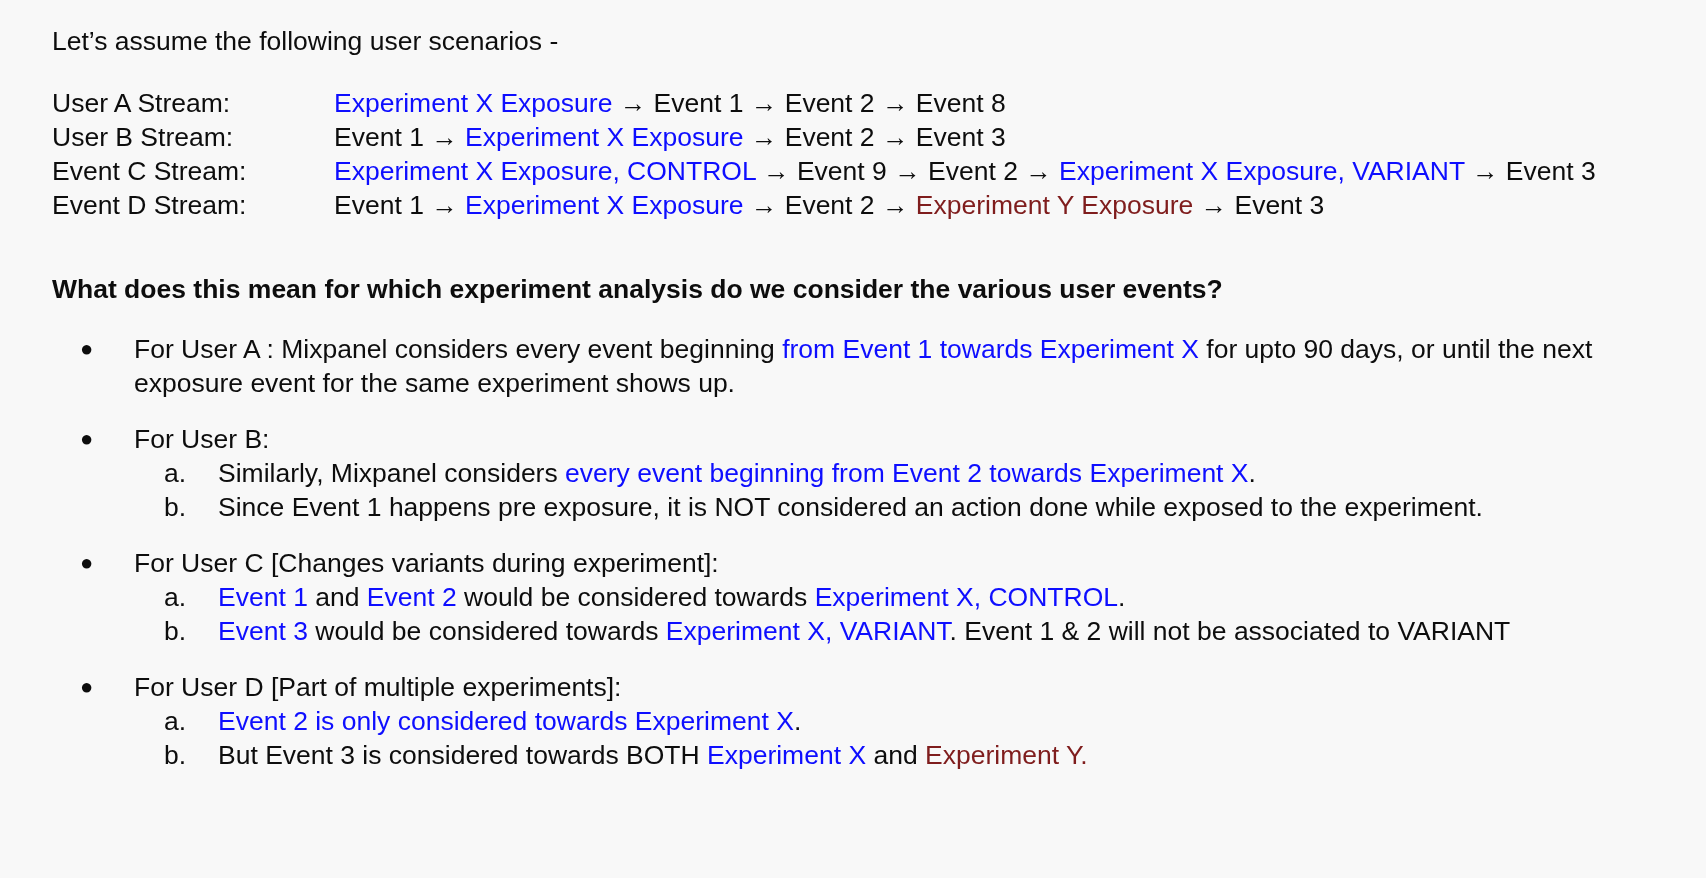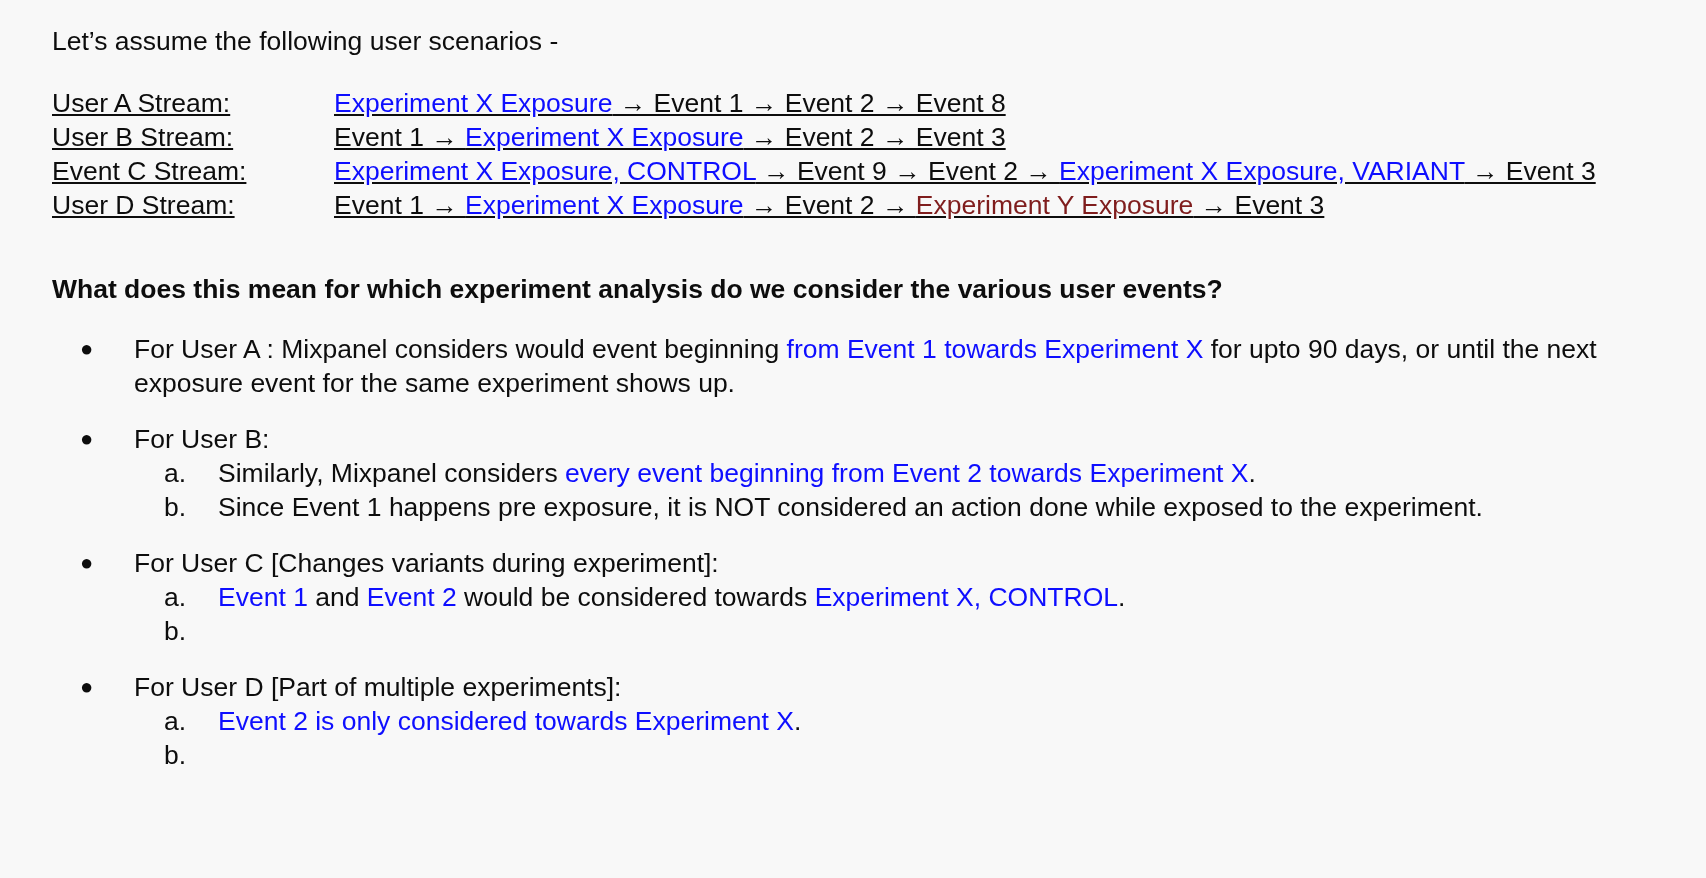--- a/index.html
+++ b/index.html
@@ -33,21 +33,20 @@
   }
 
   
   .streams {
     position: absolute;
     left: 52px;
     top: 86px;
     font-size: 26.5px;
     line-height: 34px;
     border-collapse: collapse;
-    text-decoration: underline;
   }
   .streams td {
     padding: 0;
     white-space: nowrap;
     vertical-align: top;
   }
   .streams .lbl {
     padding-right: 32px;
     width: 250px;
   }
@@ -127,33 +126,33 @@
         </tr>
         <tr>
           <td class="lbl">User B Stream:</td>
           <td class="val"><span class="black">Event 1 → </span><span class="blue">Experiment X Exposure</span><span class="black"> → Event 2 → Event 3</span></td>
         </tr>
         <tr>
           <td class="lbl">Event C Stream:</td>
           <td class="val"><span class="blue">Experiment X Exposure, CONTROL</span><span class="black"> → Event 9 → Event 2 → </span><span class="blue">Experiment X Exposure, VARIANT</span><span class="black"> → Event 3</span></td>
         </tr>
         <tr>
-          <td class="lbl">User D Stream:</td>
+          <td class="lbl">Event D Stream:</td>
           <td class="val"><span class="black">Event 1 → </span><span class="blue">Experiment X Exposure</span><span class="black"> → Event 2 → </span><span class="magenta">Experiment Y Exposure</span><span class="black"> → Event 3</span></td>
         </tr>
       </tbody>
   </table>
 
   <div class="question">What does this mean for which experiment analysis do we consider the various user events?</div>
 
   <div class="bullets">
       <div class="bullet-block">
         <div class="bullet-row">
           <span class="bullet-marker">●</span>
-          <span class="bullet-text"><span class="black">For User A : Mixpanel considers would event beginning </span><span class="blue">from Event 1 towards Experiment X</span><span class="black"> for upto 90 days, or until the next exposure event for the same experiment shows up.</span></span>
+          <span class="bullet-text"><span class="black">For User A : Mixpanel considers every event beginning </span><span class="blue">from Event 1 towards Experiment X</span><span class="black"> for upto 90 days, or until the next exposure event for the same experiment shows up.</span></span>
         </div>
       </div>
       <div class="bullet-block">
         <div class="bullet-row">
           <span class="bullet-marker">●</span>
           <span class="bullet-text"><span class="black">For User B:</span></span>
         </div>
         <div class="sub-row">
           <span class="sub-marker">a.</span>
           <span class="sub-text"><span class="black">Similarly, Mixpanel considers </span><span class="blue">every event beginning from Event 2 towards Experiment X</span><span class="black">.</span></span>
@@ -167,30 +166,32 @@
         <div class="bullet-row">
           <span class="bullet-marker">●</span>
           <span class="bullet-text"><span class="black">For User C [Changes variants during experiment]:</span></span>
         </div>
         <div class="sub-row">
           <span class="sub-marker">a.</span>
           <span class="sub-text"><span class="blue">Event 1</span><span class="black"> and </span><span class="blue">Event 2</span><span class="black"> would be considered towards </span><span class="blue">Experiment X, CONTROL</span><span class="black">.</span></span>
         </div>
         <div class="sub-row">
           <span class="sub-marker">b.</span>
+          <span class="sub-text"><span class="blue">Event 3</span><span class="black"> would be considered towards </span><span class="blue">Experiment X, VARIANT</span><span class="black">. Event 1 &amp; 2 will not be associated to VARIANT</span></span>
         </div>
       </div>
       <div class="bullet-block">
         <div class="bullet-row">
           <span class="bullet-marker">●</span>
           <span class="bullet-text"><span class="black">For User D [Part of multiple experiments]:</span></span>
         </div>
         <div class="sub-row">
           <span class="sub-marker">a.</span>
           <span class="sub-text"><span class="blue">Event 2 is only considered towards Experiment X</span><span class="black">.</span></span>
         </div>
         <div class="sub-row">
           <span class="sub-marker">b.</span>
+          <span class="sub-text"><span class="black">But Event 3 is considered towards BOTH </span><span class="blue">Experiment X</span><span class="black"> and </span><span class="magenta">Experiment Y.</span></span>
         </div>
       </div>
     </div>
 
 </div>
 
 </body></html>

